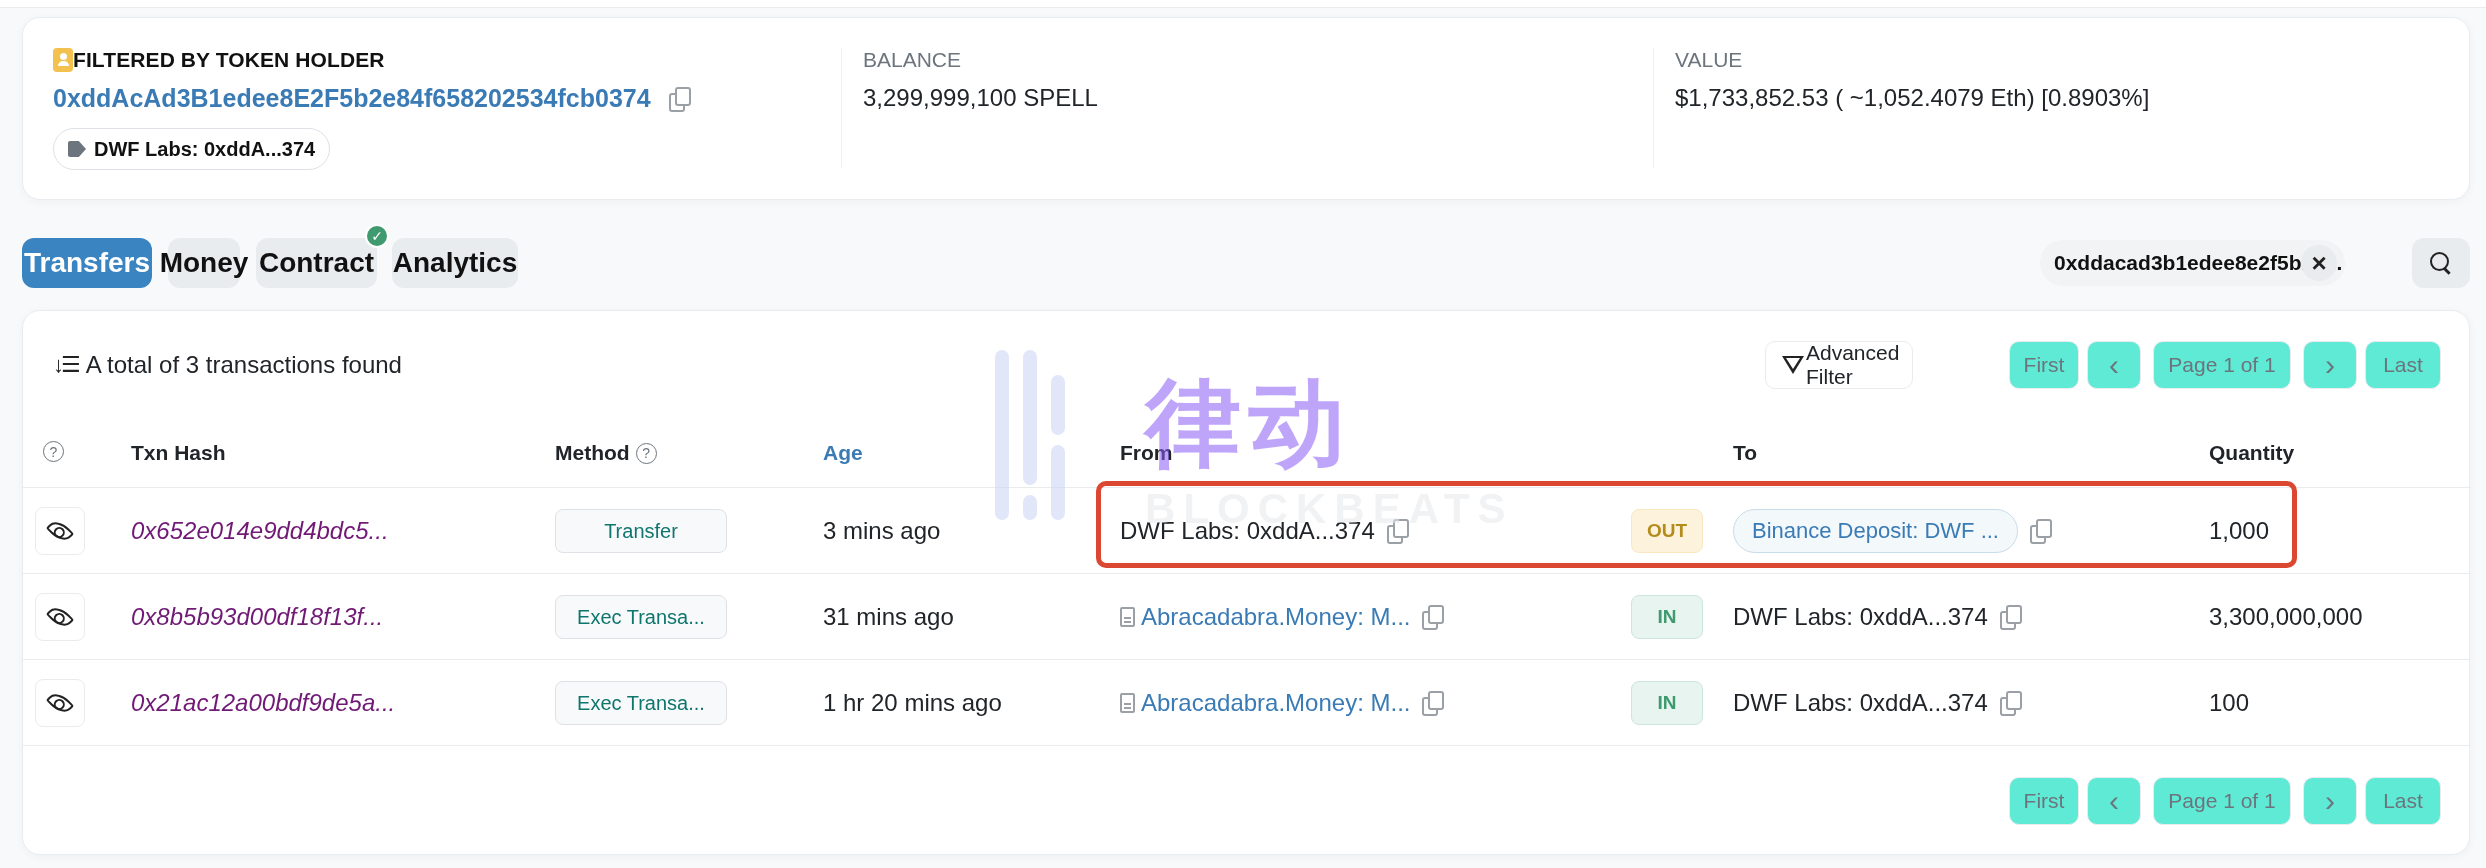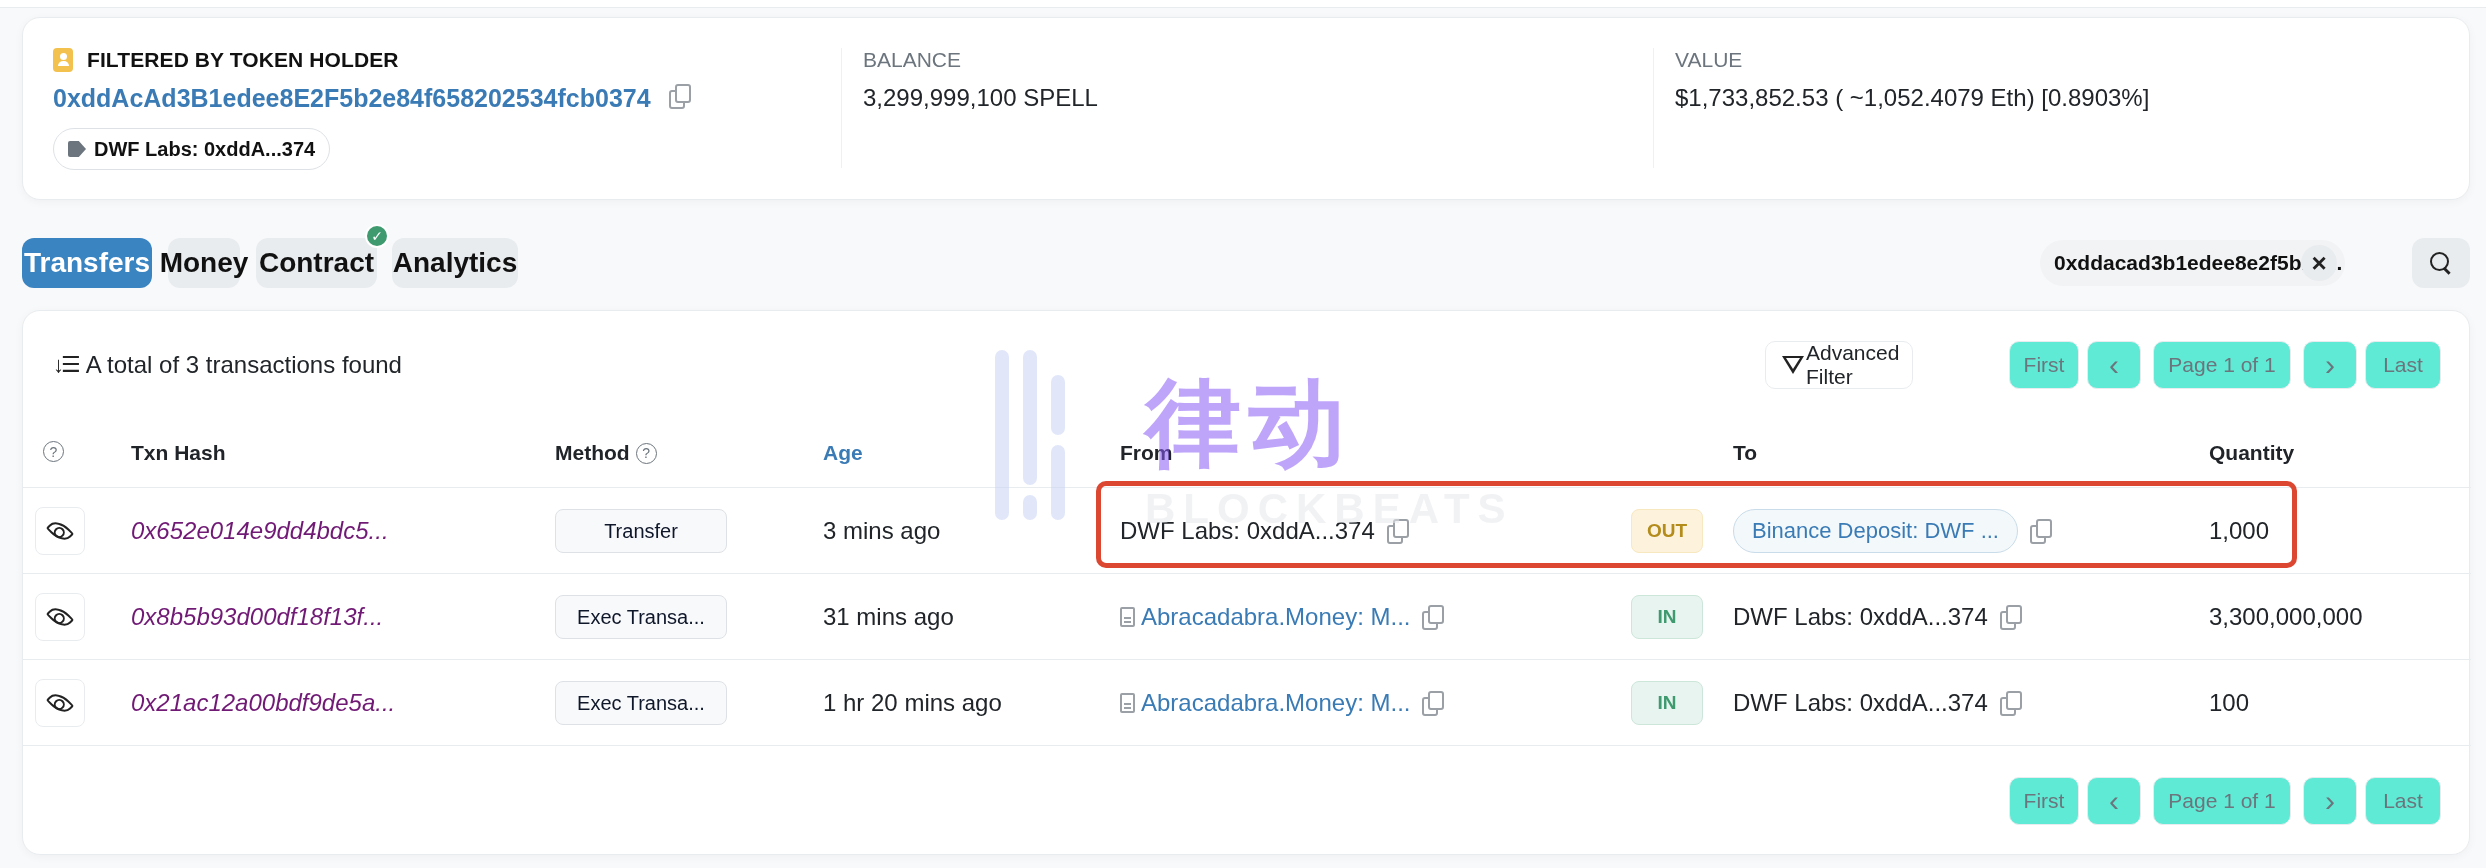--- a/index.html
+++ b/index.html
@@ -10,26 +10,26 @@
     color: #212529;
     position: relative;
   }
   .topline { position: absolute; left: 0; top: 0; width: 2486px; height: 8px; background: #fff; border-bottom: 1px solid #e9ecef; }
   .card {
     position: absolute; background: #fff; border: 1px solid #e9ecef;
     border-radius: 18px; box-shadow: 0 2px 10px rgba(0,0,0,0.04);
   }
   #top-card { left: 22px; top: 17px; width: 2448px; height: 183px; }
   .col-divider { position: absolute; top: 30px; width: 1px; height: 120px; background: #eef0f2; }
-  .holder-head { position: absolute; left: 30px; top: 30px; display: flex; align-items: center; gap: 14px; }
+  .holder-head { position: absolute; left: 30px; top: 30px; display: flex; align-items: center; }
   .holder-icon { width: 20px; height: 24px; background: #f2c14e; border-radius: 4px; position: relative; }
   .holder-icon::before { content: ""; position: absolute; left: 7px; top: 5px; width: 7px; height: 7px; border-radius: 50%; background: #fff; }
   .holder-icon::after { content: ""; position: absolute; left: 5px; top: 13px; width: 11px; height: 5px; border-radius: 5px 5px 0 0; background: #fff; }
   .holder-title { font-weight: 700; font-size: 21px; color: #111; letter-spacing: 0.1px; }
-  .holder-addr { position: absolute; left: 30px; top: 66px; display: flex; align-items: flex-start; gap: 18px; }
+  .holder-addr { position: absolute; left: 30px; top: 66px; display: flex; align-items: center; gap: 18px; }
   .holder-addr a { font-weight: 700; font-size: 25px; color: #3a7bb5; text-decoration: none; }
   .copy-icon { display: inline-block; width: 20px; height: 24px; position: relative; }
   .copy-icon::before { content: ""; position: absolute; left: 0; top: 6px; width: 12px; height: 15px; border: 2px solid #9aa0a6; border-radius: 3px; background: #fff; }
   .copy-icon::after { content: ""; position: absolute; left: 6px; top: 0px; width: 12px; height: 15px; border: 2px solid #9aa0a6; border-radius: 3px; background: #fff; }
   .tag-chip {
     position: absolute; left: 30px; top: 110px; height: 42px; padding: 0 14px 0 14px;
     border: 1px solid #dee2e6; border-radius: 22px; display: flex; align-items: center; gap: 8px;
     font-size: 20px; font-weight: 700; color: #111; background: #fff;
   }
   .tag-icon { width: 18px; height: 16px; background: #6c757d; clip-path: polygon(0 0, 60% 0, 100% 50%, 60% 100%, 0 100%); border-radius: 2px; }
@@ -68,21 +68,21 @@
   .hline { position: absolute; left: 0; width: 2448px; height: 1px; background: #e9ecef; }
 
   .row { position: absolute; left: 0; width: 2448px; height: 86px; }
   .cell { position: absolute; top: 0; height: 86px; display: flex; align-items: center; font-size: 24px; color: #212529; white-space: nowrap; }
   .eye-btn { position: absolute; left: 12px; top: 19px; width: 50px; height: 48px; border: 1px solid #e9ecef; border-radius: 8px; background: #fff;
     display: flex; align-items: center; justify-content: center; }
   .eye { width: 24px; height: 16px; border: 2.5px solid #222; border-radius: 70% 10%; transform: rotate(45deg); position: relative; }
   .eye::after { content: ""; position: absolute; left: 5px; top: 2px; width: 7px; height: 7px; border-radius: 50%; border: 2px solid #222; }
   .hash { color: #701a75; font-style: italic; }
   .method-pill { width: 172px; height: 44px; border: 1px solid #dee2e6; border-radius: 8px; background: #f8f9fa;
-    display: flex; align-items: center; justify-content: center; font-size: 20px; color: #0f172a; }
+    display: flex; align-items: center; justify-content: center; font-size: 20px; color: #0f766e; }
   .dir { width: 72px; height: 44px; border-radius: 8px; display: flex; align-items: center; justify-content: center; font-size: 19px; font-weight: 700; }
   .dir.out { background: #fdf3dc; color: #b38c1c; border: 1px solid #f8e8bf; }
   .dir.in { background: #e8f4ef; color: #3f9a6f; border: 1px solid #cde6da; }
   .to-pill { height: 44px; border: 1px solid #c9dce9; border-radius: 22px; background: #f3f8fb; padding: 0 18px;
     display: flex; align-items: center; color: #3a7bb5; font-size: 22px; }
   .contract-link { color: #3a7bb5; display: flex; align-items: center; gap: 6px; }
   .doc-icon { width: 15px; height: 20px; border: 2px solid #9aa0a6; border-radius: 2px; position: relative; }
   .doc-icon::after { content: ""; position: absolute; left: 2px; top: 8px; width: 7px; height: 2px; background: #9aa0a6; box-shadow: 0 4px 0 #9aa0a6; }
   .gap { margin-left: 12px; }
 

